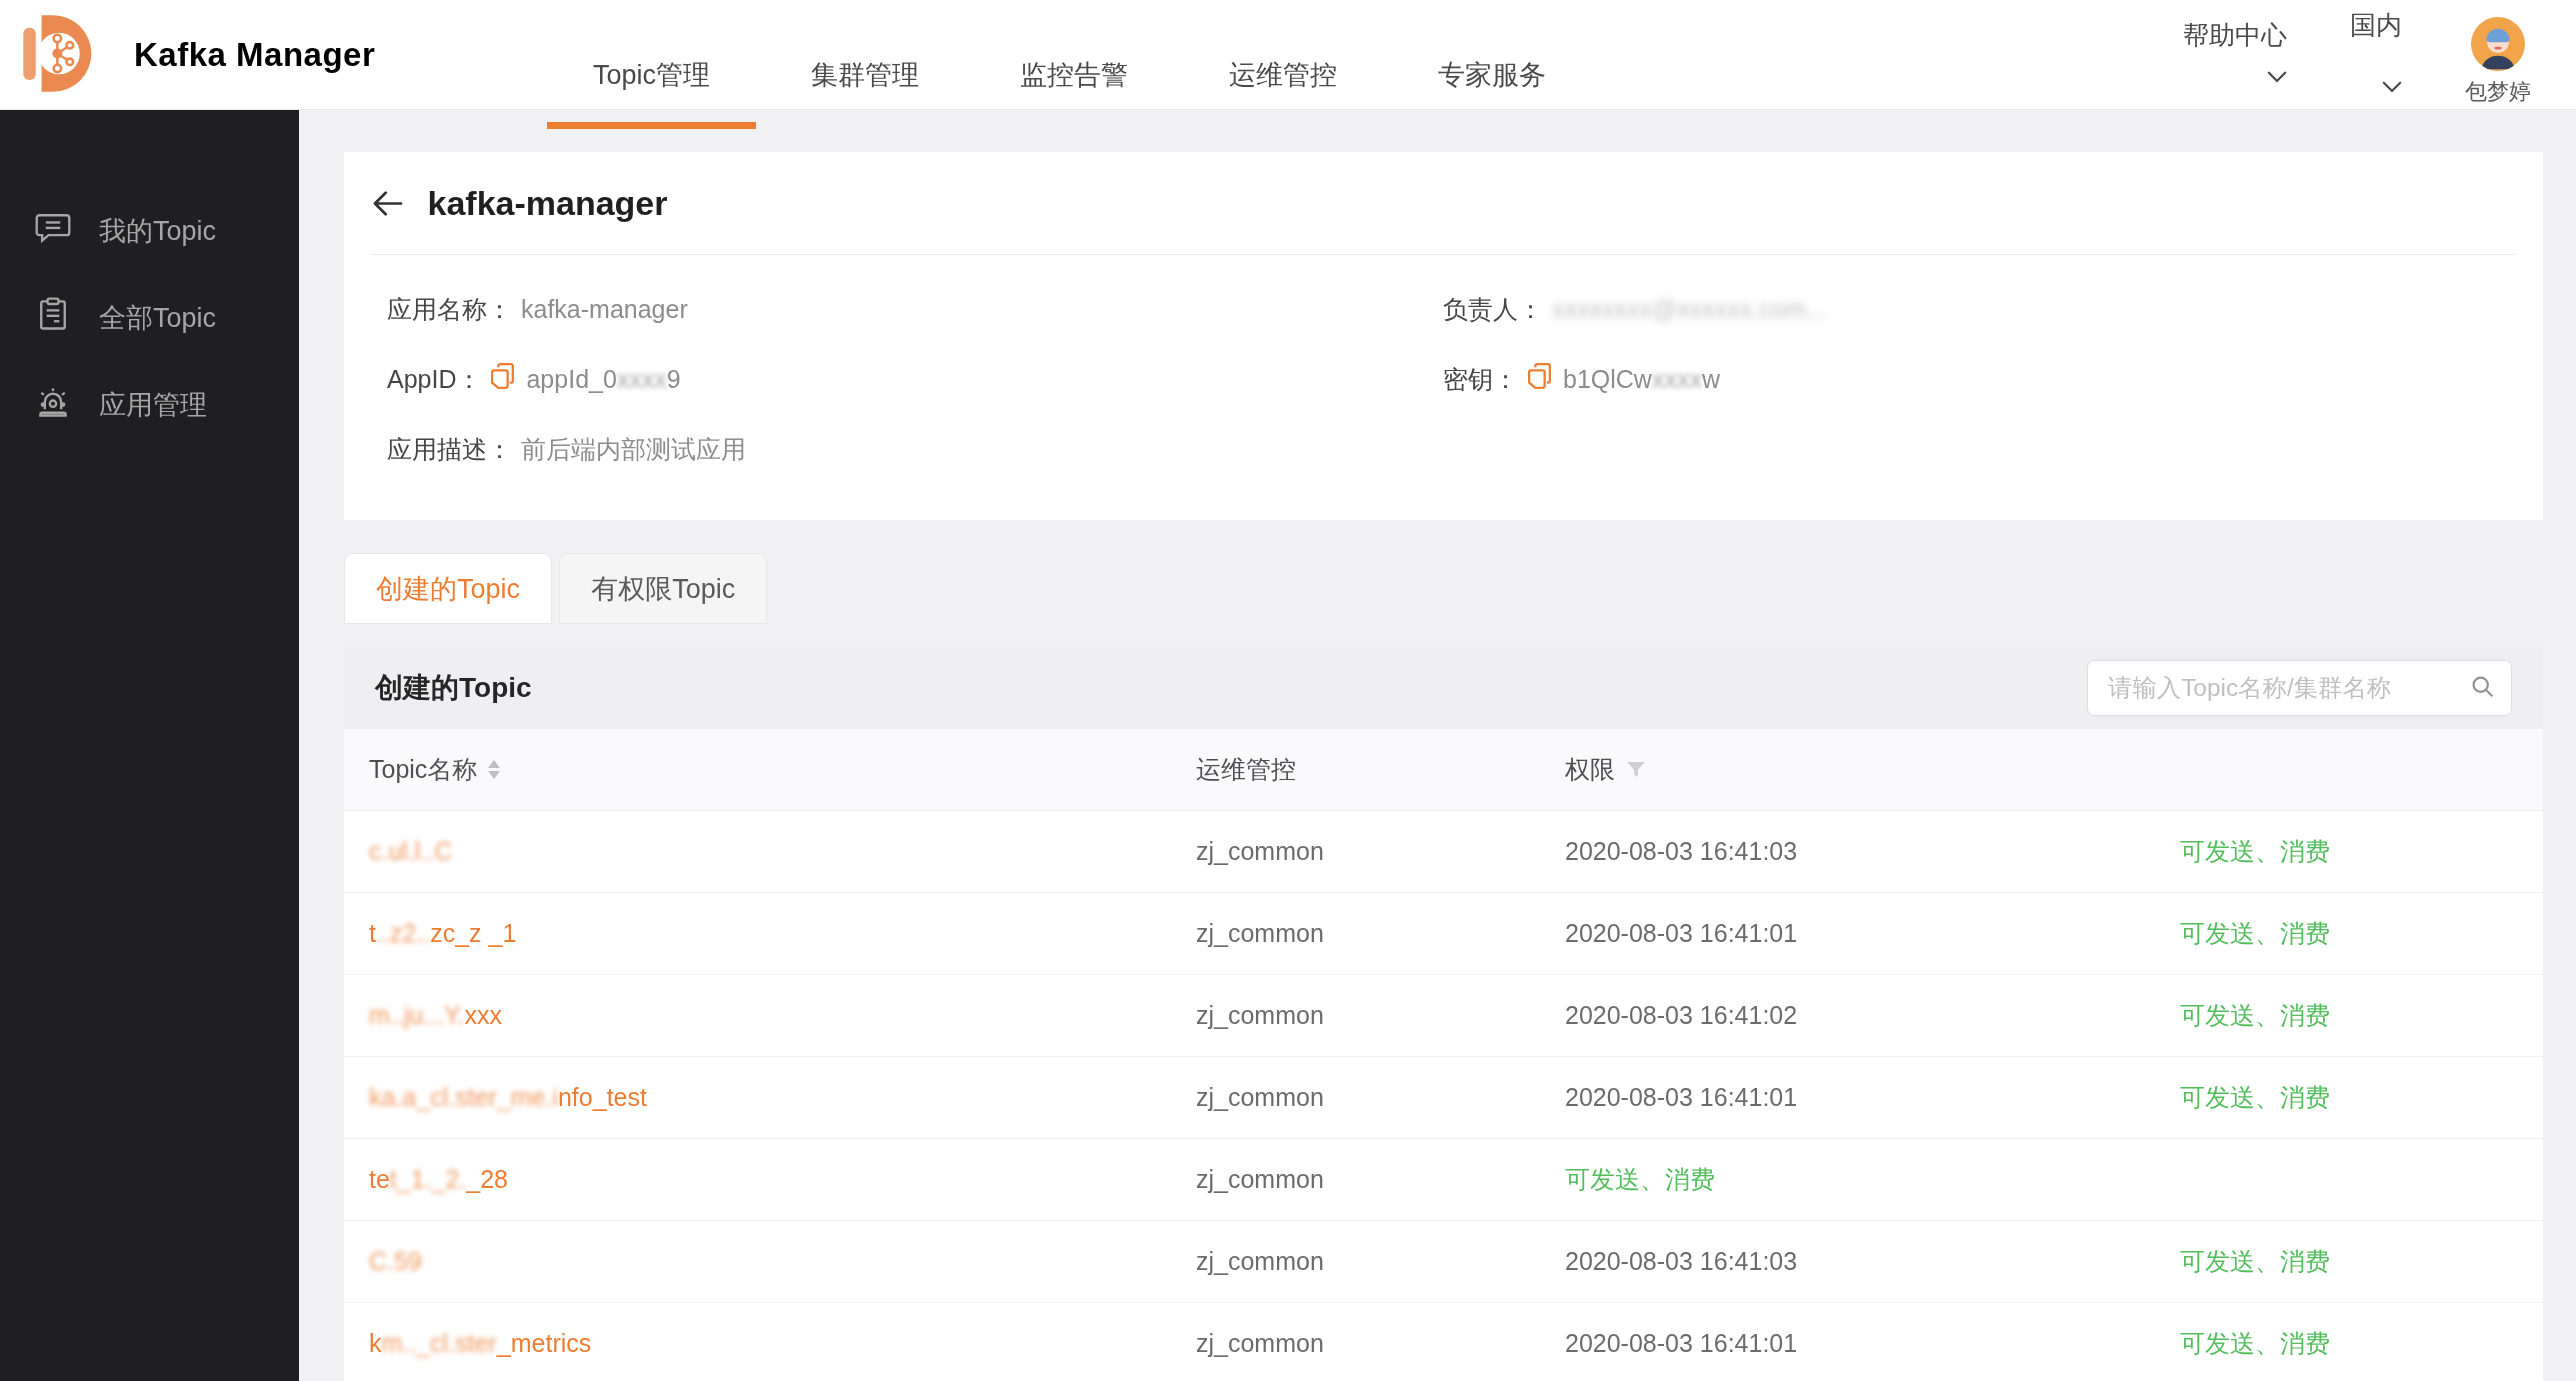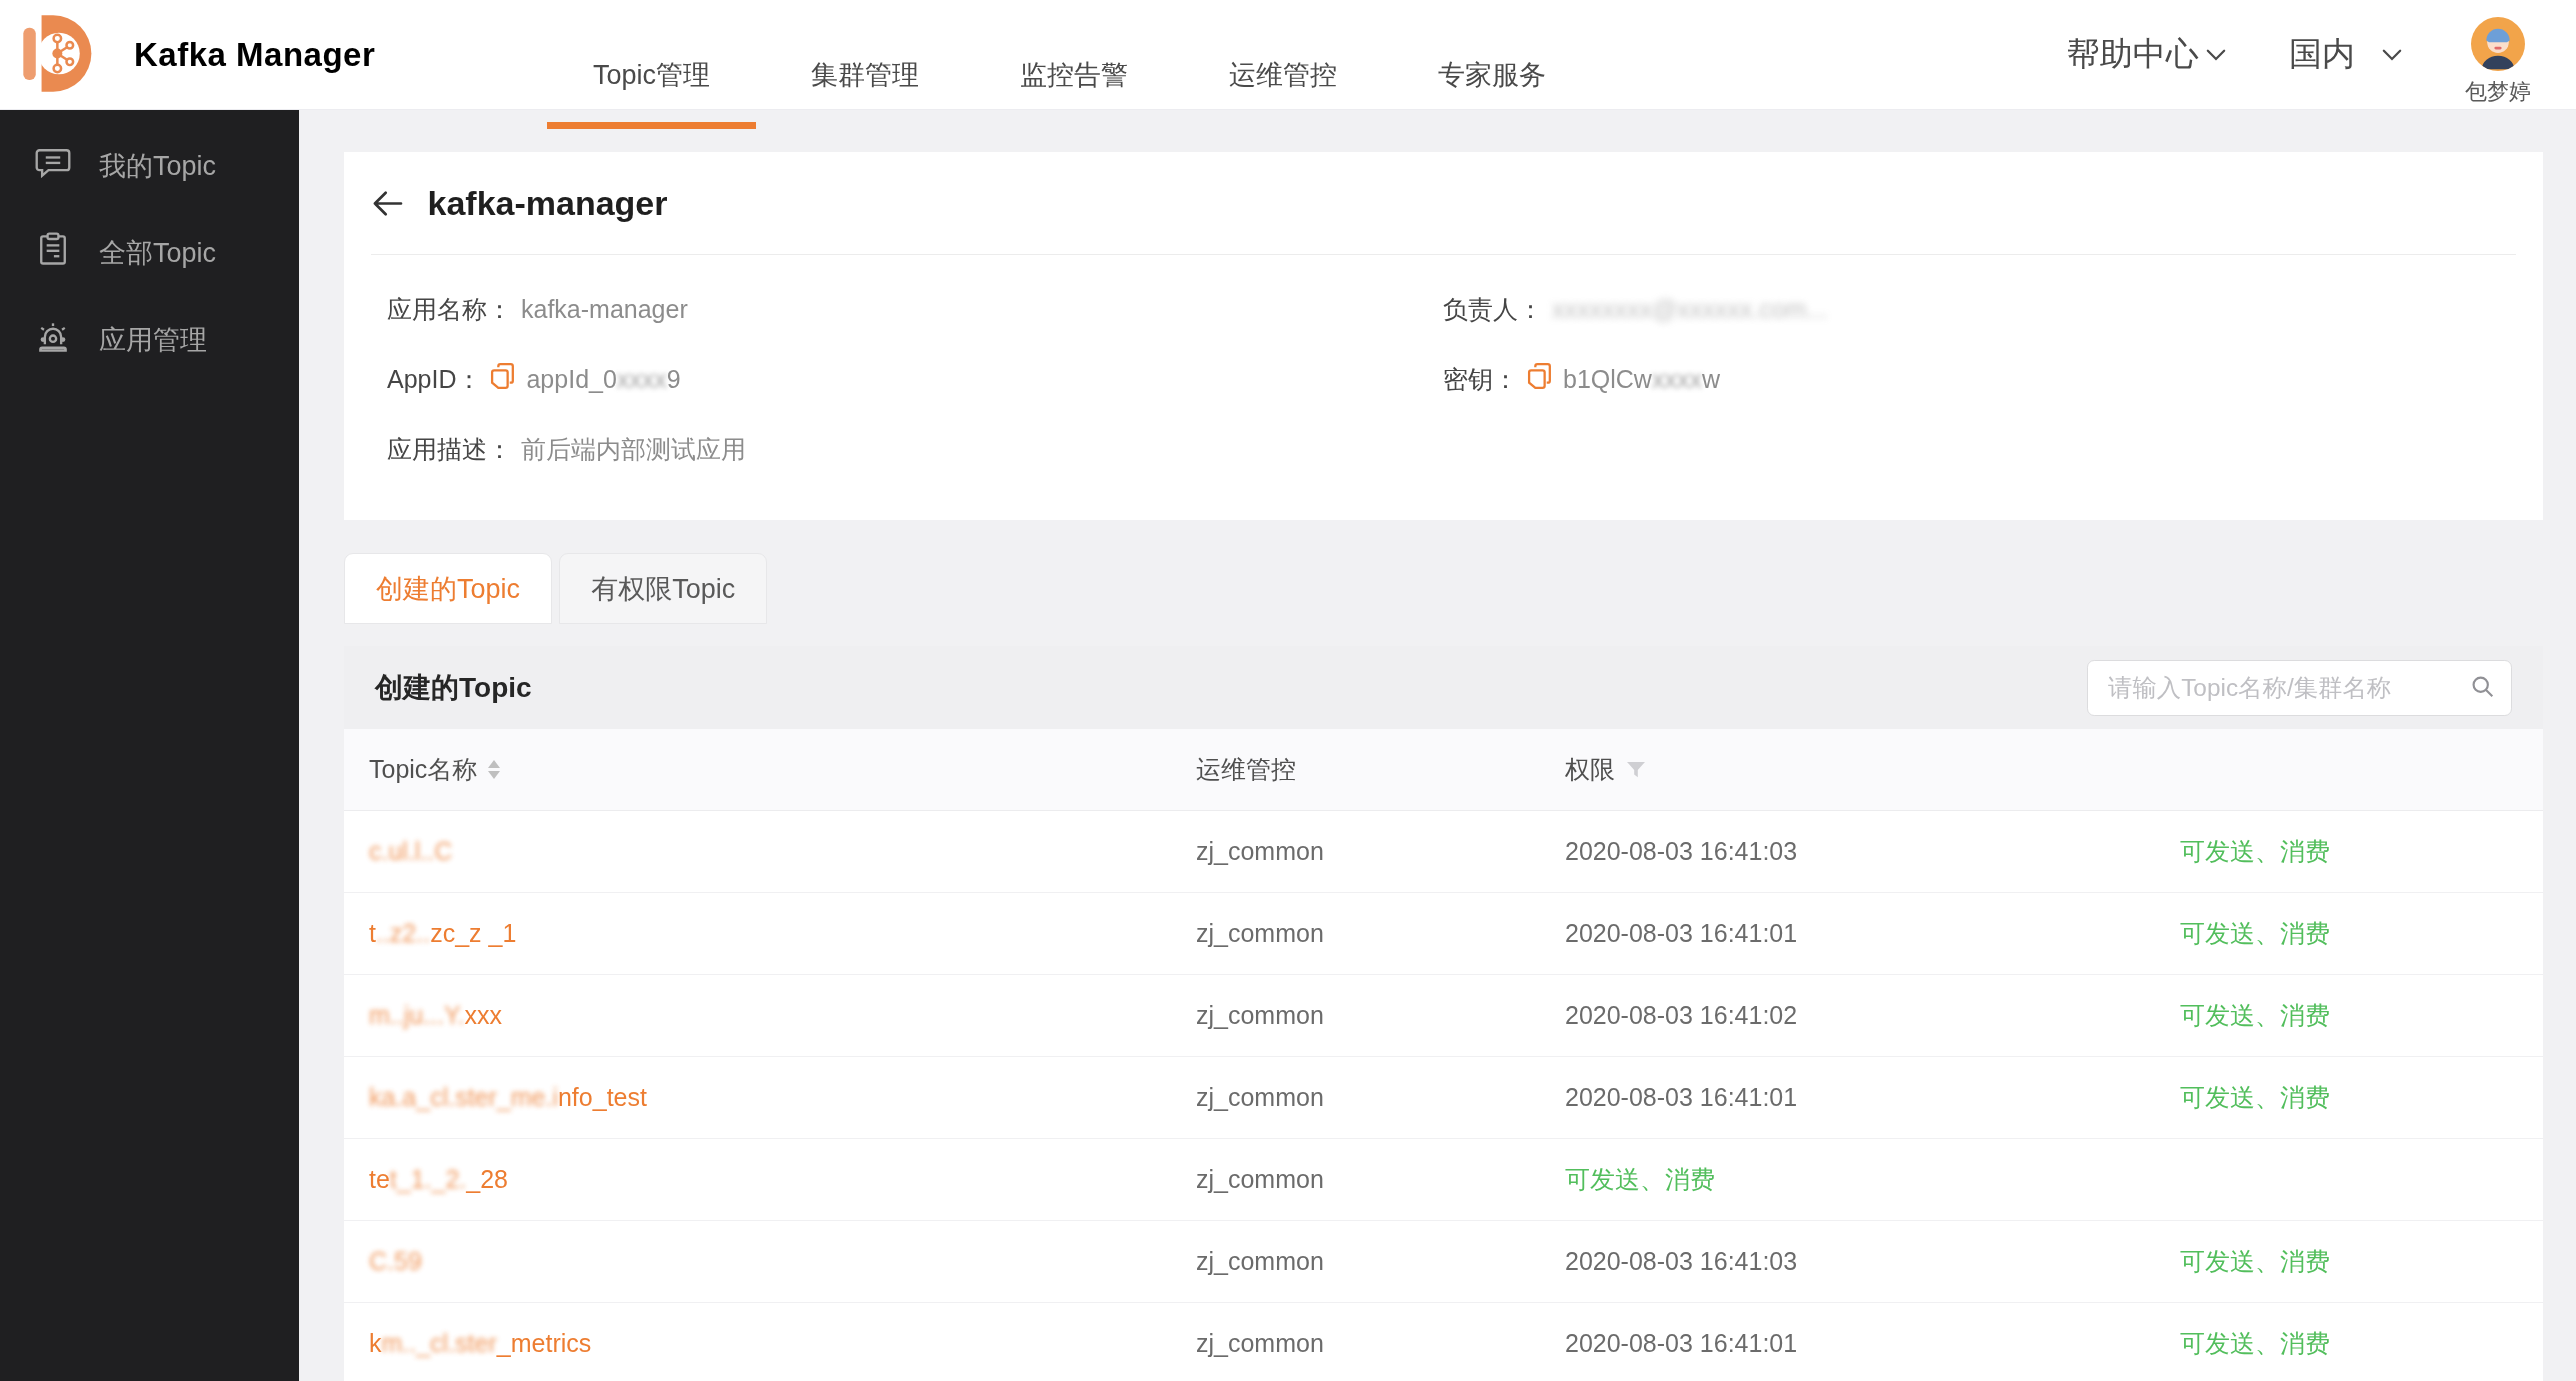--- a/index.html
+++ b/index.html
@@ -21,26 +21,26 @@
     position:absolute;top:0;left:0;right:0;height:110px;background:#fff;
     display:flex;align-items:center;padding:0 45px 0 20px;z-index:5;
     border-bottom:0.9px solid #ECECF0;
   }
   .brand{display:flex;align-items:center;gap:31px;}
   .brand-title{font-size:33px;font-weight:700;color:#000000;letter-spacing:0.5px;}
   .nav{position:absolute;left:593px;top:0;bottom:0;display:flex;gap:101px;}
   .nav-item{height:100%;display:flex;align-items:center;font-size:27px;color:#4A4A4A;position:relative;cursor:pointer;white-space:nowrap;margin-top:20px;}
   .nav-item.active::after{content:'';position:absolute;left:-46px;right:-46px;bottom:0;height:7.2px;background:var(--accent);}
   .header-right{margin-left:auto;display:flex;align-items:center;gap:63px;}
-  .hdr-link{display:flex;align-items:flex-start;gap:7.2px;font-size:33px;color:#4A4A4A;cursor:pointer;white-space:nowrap;}
+  .hdr-link{display:flex;align-items:flex-end;gap:7.2px;font-size:26px;color:#4A4A4A;cursor:pointer;white-space:nowrap;flex-direction:column;}
   .hdr-link.region{gap:27px;}
   .user-block{display:flex;flex-direction:column;align-items:center;margin-top:14.5px;cursor:pointer;}
   .user-name{font-size:22px;color:#595959;margin-top:2.7px;}
   
-  .sidebar{position:absolute;left:0;top:110px;width:299px;bottom:0;background:var(--sidebar-bg);padding-top:32px;}
+  .sidebar{position:absolute;left:0;top:110px;width:299px;bottom:0;background:var(--sidebar-bg);padding-top:97px;}
   .side-item{display:flex;align-items:center;gap:27px;padding-left:34px;height:47px;margin-bottom:40px;color:#A6A6A6;font-size:27px;cursor:pointer;}
   .side-item svg{flex:none;}
   
   .main{position:absolute;left:299px;top:110px;right:0;bottom:0;background:var(--page-bg);overflow:hidden;}
   .content{margin:42px 33px 0 45px;}
   .card{background:#fff;border-radius:0;height:368px;}
   .card-head{margin:0 27px;height:103px;display:flex;align-items:center;gap:23.5px;border-bottom:0.9px solid #ECECEC;}
   .card-title{font-size:34px;font-weight:700;color:#1F1F1F;}
   .back-btn{display:flex;align-items:center;cursor:pointer;}
   .card-body{padding:38px 0 0 43px;display:grid;grid-template-columns:1056px 1fr;row-gap:36px;font-size:25px;}

